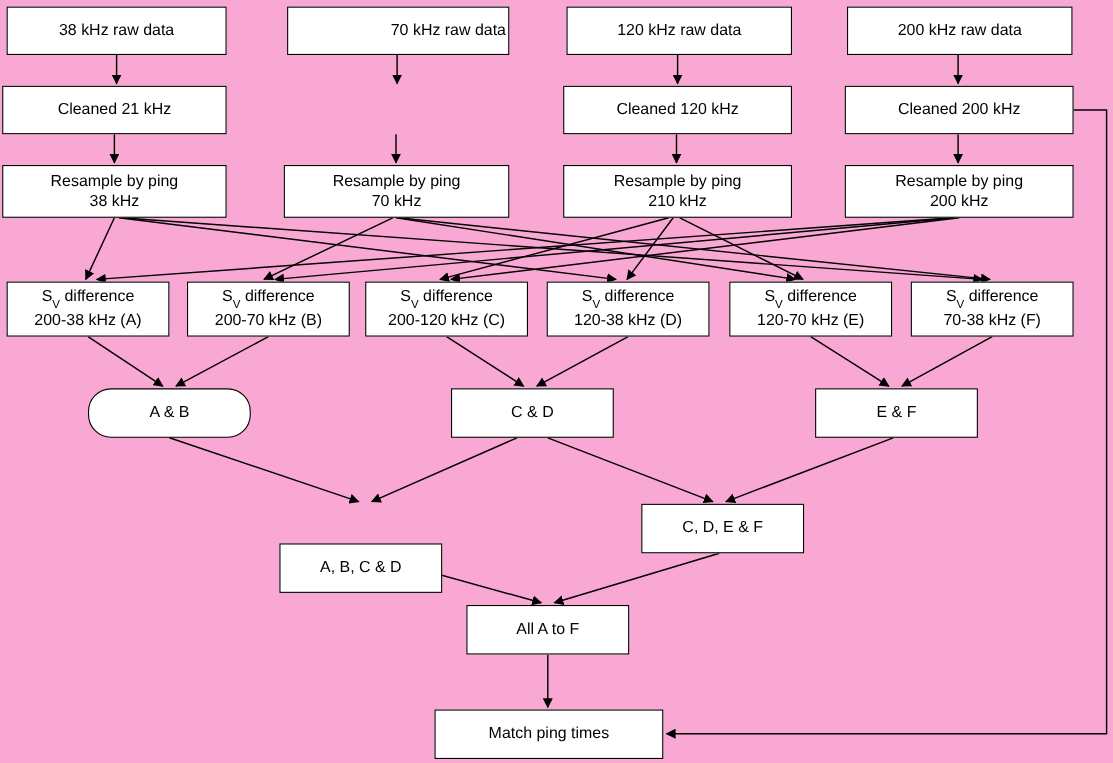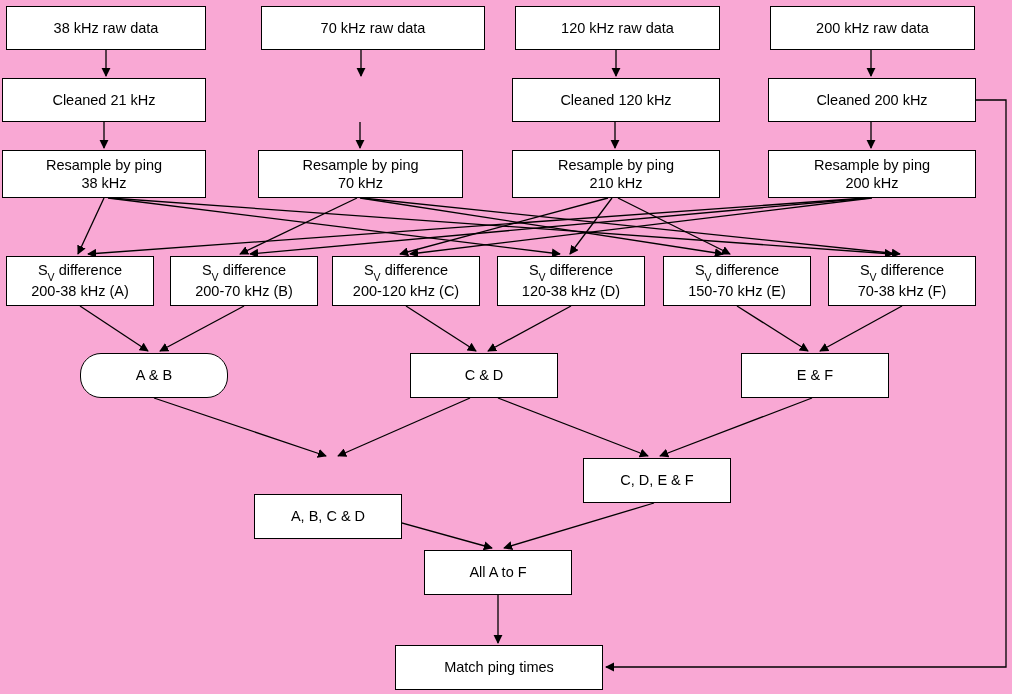--- a/index.html
+++ b/index.html
@@ -104,21 +104,21 @@
 
       <line x1="498" y1="595" x2="498" y2="643"></line>
 
       <path d="M 976 100 L 1006 100 L 1006 667 L 606 667" fill="none"></path>
     </g>
   </svg>
 
   <div class="node" style="left:6px; top:6px; width:200px; height:44px;">
     <span>38 kHz raw data</span>
   </div>
-  <div class="node" style="left:261px; top:6px; width:224px; height:44px;">
+  <div class="node" style="left:261px; top:6px; width:202px; height:44px;align-items:flex-end;">
     <span>70 kHz raw data</span>
   </div>
   <div class="node" style="left:515px; top:6px; width:205px; height:44px;">
     <span>120 kHz raw data</span>
   </div>
   <div class="node" style="left:770px; top:6px; width:205px; height:44px;">
     <span>200 kHz raw data</span>
   </div>
 
   <div class="node" style="left:2px; top:78px; width:204px; height:44px;">
@@ -159,21 +159,21 @@
   <div class="node" style="left:332px; top:256px; width:148px; height:50px;">
     <span><span>S</span><span class="sub">V</span><span> difference</span></span>
     <span class="l2">200-120 kHz (C)</span>
   </div>
   <div class="node" style="left:497px; top:256px; width:148px; height:50px;">
     <span><span>S</span><span class="sub">V</span><span> difference</span></span>
     <span class="l2">120-38 kHz (D)</span>
   </div>
   <div class="node" style="left:663px; top:256px; width:148px; height:50px;">
     <span><span>S</span><span class="sub">V</span><span> difference</span></span>
-    <span class="l2">150-70 kHz (E)</span>
+    <span class="l2">120-70 kHz (E)</span>
   </div>
   <div class="node" style="left:828px; top:256px; width:148px; height:50px;">
     <span><span>S</span><span class="sub">V</span><span> difference</span></span>
     <span class="l2">70-38 kHz (F)</span>
   </div>
 
   <div class="node" style="left:80px; top:353px; width:148px; height:45px;border-radius:21px;">
     <span>A &amp; B</span>
   </div>
   <div class="node" style="left:410px; top:353px; width:148px; height:45px;">

